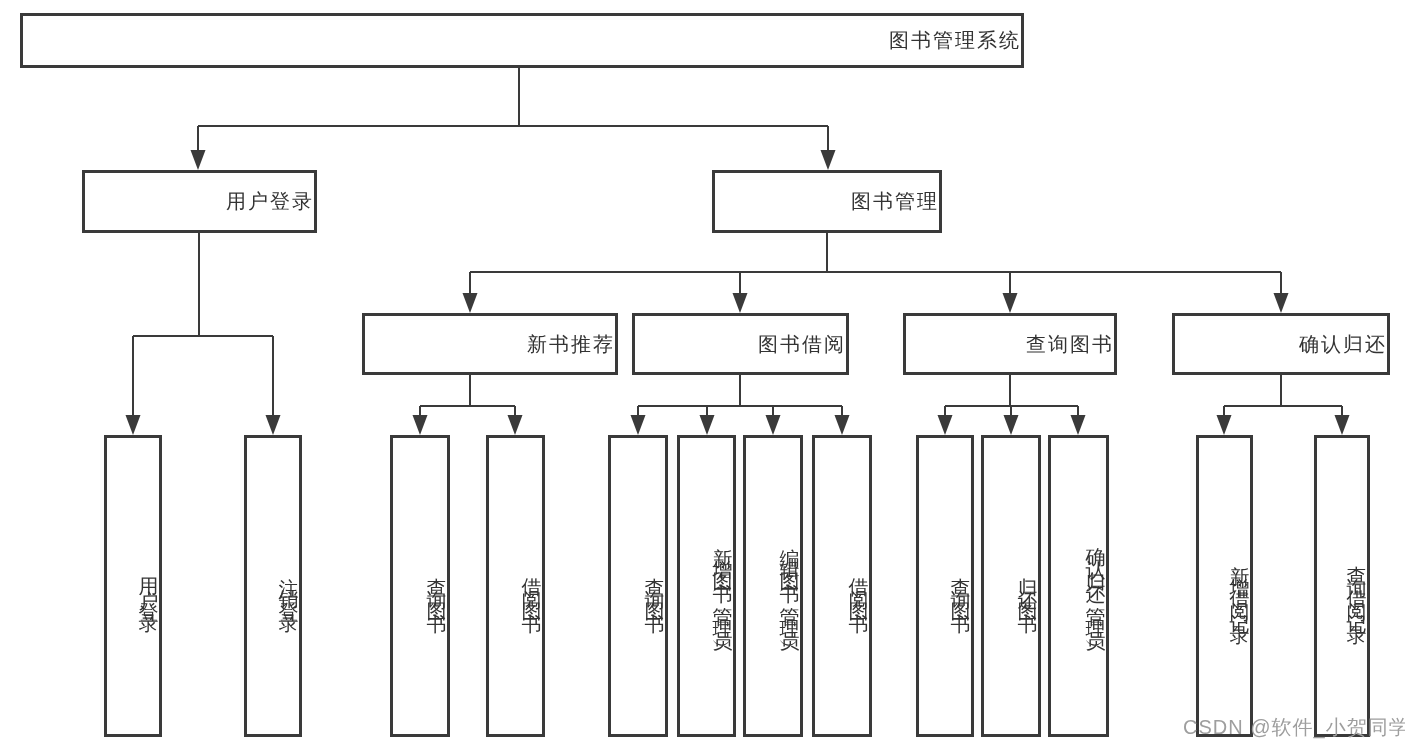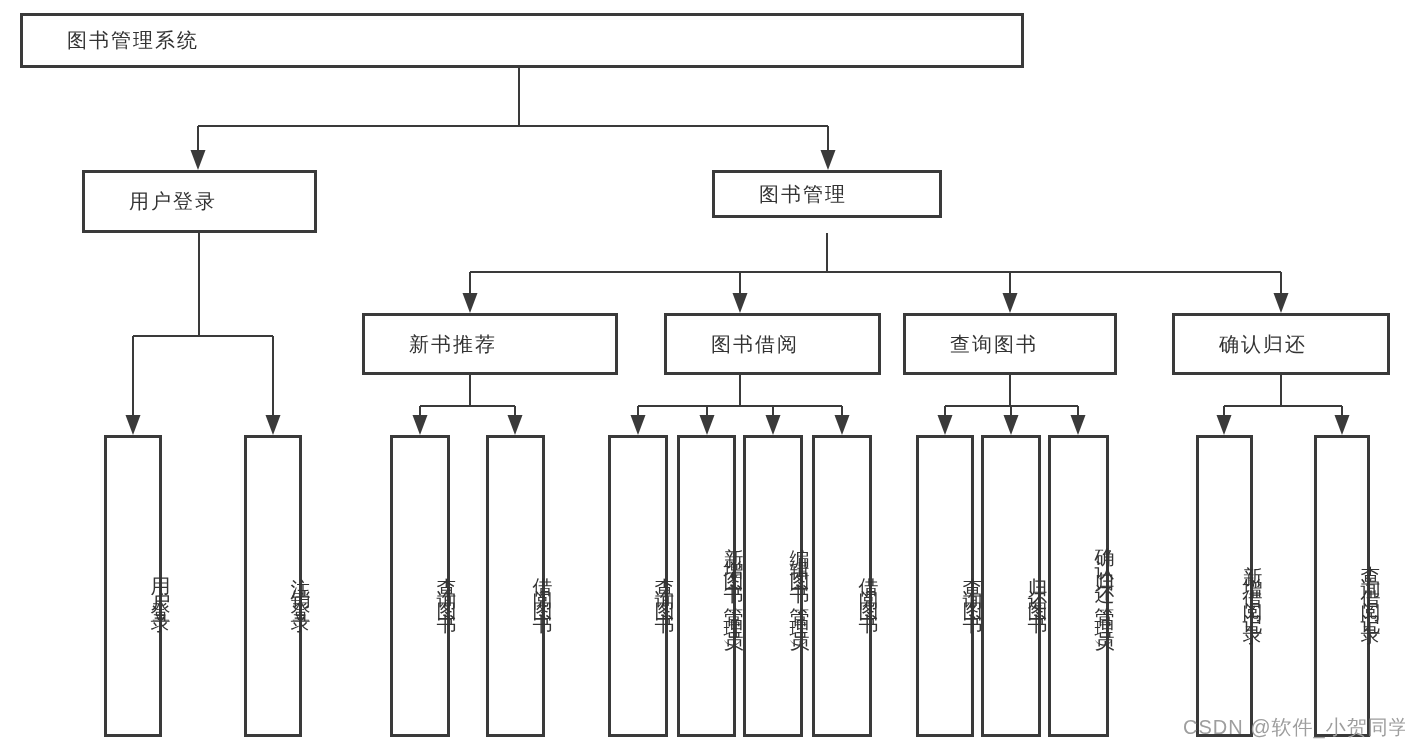--- a/index.html
+++ b/index.html
@@ -36,24 +36,23 @@
     fill:var(--line);
     stroke:none;
   }
   .box{
     position:absolute;
     box-sizing:border-box;
     background:var(--background);
     border:3px solid var(--box-border);
     display:flex;
     align-items:center;
-    justify-content:flex-start;
+    justify-content:flex-end;
     z-index:1;
     color:var(--text);
-    padding-left:44px;
   }
   .hlabel{
     font-size:20px;
     letter-spacing:2px;
     color:var(--text);
     white-space:nowrap;
   }
   .leaf{
     top:435px;
     height:302px;
@@ -111,28 +110,28 @@
          M1334.5 415 L1349.5 415 L1342 435 Z"></path>
   </svg>
 
   <div class="box" style="left:20px;top:13px;width:1004px;height:55px;">
     <span class="hlabel">图书管理系统</span>
   </div>
 
   <div class="box" style="left:82px;top:170px;width:235px;height:63px;">
     <span class="hlabel">用户登录</span>
   </div>
-  <div class="box" style="left:712px;top:170px;width:230px;height:48px;">
+  <div class="box" style="left:712px;top:170px;width:230px;height:63px;">
     <span class="hlabel">图书管理</span>
   </div>
 
   <div class="box" style="left:362px;top:313px;width:256px;height:62px;">
     <span class="hlabel">新书推荐</span>
   </div>
-  <div class="box" style="left:632px;top:313px;width:217px;height:62px;margin-left:32px;">
+  <div class="box" style="left:632px;top:313px;width:217px;height:62px;">
     <span class="hlabel">图书借阅</span>
   </div>
   <div class="box" style="left:903px;top:313px;width:214px;height:62px;">
     <span class="hlabel">查询图书</span>
   </div>
   <div class="box" style="left:1172px;top:313px;width:218px;height:62px;">
     <span class="hlabel">确认归还</span>
   </div>
 
   <div class="box leaf" style="left:104px;width:58px;">

